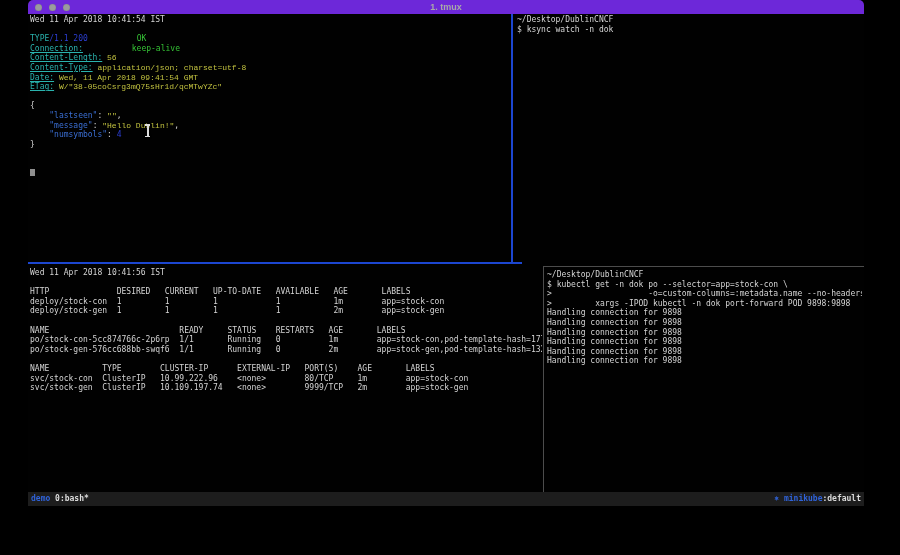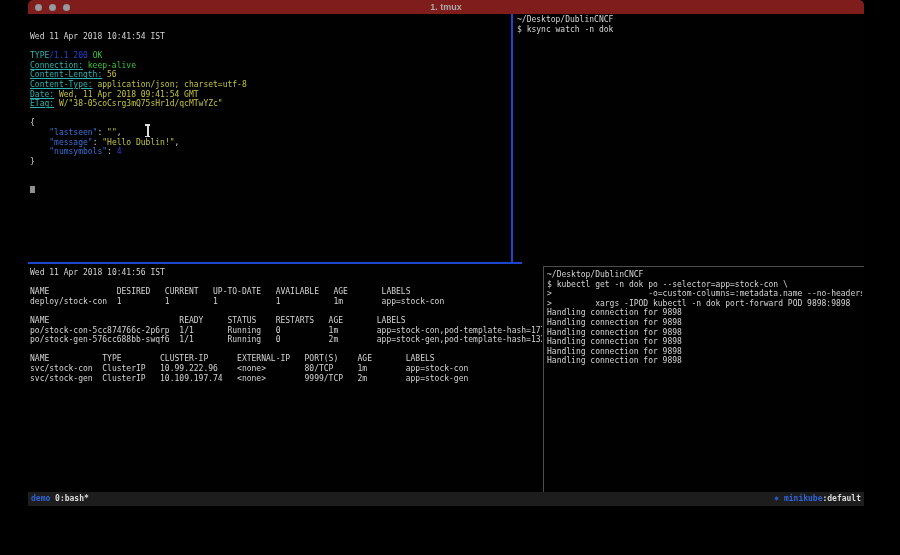--- a/index.html
+++ b/index.html
@@ -1,36 +1,36 @@
 <!DOCTYPE html>
 <html><head>
 <meta charset="utf-8">
 <style>
   html,body{margin:0;padding:0;background:#000;}
   body{width:900px;height:555px;overflow:hidden;position:relative;font-family:"DejaVu Sans Mono",monospace;}
   .window{position:absolute;left:28px;top:0;width:836px;height:506px;}
-  .titlebar{position:relative;height:16px;background:#7f1d1d;border-radius:5px 5px 0 0;}
+  .titlebar{position:relative;height:16px;background:#6d28d9;border-radius:5px 5px 0 0;}
   .lights{position:absolute;left:7px;top:4px;display:flex;gap:7px;}
   .light{width:7px;height:7px;border-radius:50%;background:#9b9b9f;box-shadow:inset 0 0 1px #6a6a6e;}
   .title{text-align:center;font:600 9px/14px "Liberation Sans",sans-serif;color:#a9a9a9;}
   .terminal{position:absolute;top:14px;left:0;width:836px;height:478px;background:#010101;font-size:8px;color:#d4d4d4;}
   .pane{position:absolute;overflow:hidden;}
-  .pane-tl{left:2px;top:18px;width:480px;height:226px;}
+  .pane-tl{left:2px;top:1px;width:480px;height:226px;}
   .pane-tr{left:489px;top:1px;width:345px;height:246px;}
   .pane-bl{left:2px;top:254px;width:512px;height:222px;}
   .pane-br{left:519px;top:256px;width:315px;height:220px;}
   .line{height:9.6px;line-height:9.6px;white-space:pre;}
   .vb-blue{position:absolute;left:483px;top:0;width:2px;height:249px;background:#1c46d0;}
   .hb-blue{position:absolute;left:0;top:248px;width:494px;height:2px;background:#1c46d0;}
   .vb-gray{position:absolute;left:515px;top:252px;width:1px;height:226px;background:#4c4c4c;}
   .hb-gray{position:absolute;left:516px;top:252px;width:320px;height:1px;background:#4c4c4c;}
   .c-text{color:#d4d4d4;}
   .c-cyan{color:#2ab3ae;}
-  .c-yellow{color:#c3c340;}
-  .c-green{color:#35c135;}
+  .c-yellow{color:#c3c340;font-family:Liberation Mono, monospace;}
+  .c-green{color:#35c135;margin-left:44px;}
   .c-blue{color:#2c3fd4;}
   .c-key{color:#3b6fd4;}
   .hdr-name{margin-right:4.8px;text-decoration:underline;}
   .cursor-block{display:inline-block;width:5px;height:7px;background:#8f8f8f;}
   .statusbar{position:absolute;left:0;top:492px;width:836px;height:14px;background:#1d1d1d;font-size:8px;line-height:14px;display:flex;justify-content:space-between;padding:0 3px;box-sizing:border-box;color:#dcdcdc;font-weight:bold;white-space:pre;}
   .sb-blue{color:#2f62d8;}
   .mouse{position:absolute;left:144px;top:124px;width:8px;height:13px;z-index:9;filter:drop-shadow(0 0 1px #000);}
   .mouse .bar-top{position:absolute;left:1px;top:0;width:5px;height:1.5px;background:#dcdcdc;}
   .mouse .stem{position:absolute;left:3px;top:1px;width:1.5px;height:11px;background:#dcdcdc;}
   .mouse .bar-bot{position:absolute;left:1px;bottom:0;width:5px;height:1.5px;background:#dcdcdc;}
@@ -76,23 +76,24 @@
     </div>
 
     <div class="vb-blue"></div>
     <div class="hb-blue"></div>
     <div class="vb-gray"></div>
     <div class="hb-gray"></div>
 
     <div class="pane pane-bl">
       <div class="line c-text">Wed 11 Apr 2018 10:41:56 IST</div>
       <div class="line"></div>
-      <div class="line c-text">NAME              DESIRED   CURRENT   UP-TO-DATE   AVAILABLE   AGE       LABELS</div>
+      <div class="line c-text">HTTP              DESIRED   CURRENT   UP-TO-DATE   AVAILABLE   AGE       LABELS</div>
       <div>
           <div class="line c-text">deploy/stock-con  1         1         1            1           1m        app=stock-con</div>
+          <div class="line c-text">deploy/stock-gen  1         1         1            1           2m        app=stock-gen</div>
         </div>
       <div class="line"></div>
       <div class="line c-text">NAME                           READY     STATUS    RESTARTS   AGE       LABELS</div>
       <div>
           <div class="line c-text">po/stock-con-5cc874766c-2p6rp  1/1       Running   0          1m        app=stock-con,pod-template-hash=1774303227</div>
           <div class="line c-text">po/stock-gen-576cc688bb-swqf6  1/1       Running   0          2m        app=stock-gen,pod-template-hash=1327724466</div>
         </div>
       <div class="line"></div>
       <div class="line c-text">NAME           TYPE        CLUSTER-IP      EXTERNAL-IP   PORT(S)    AGE       LABELS</div>
       <div>

